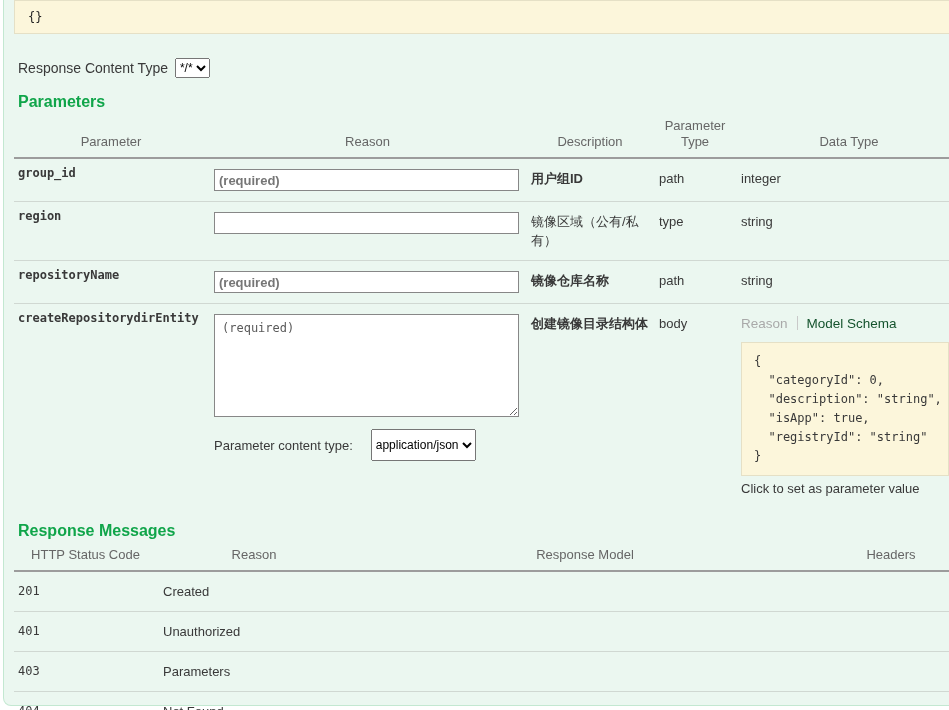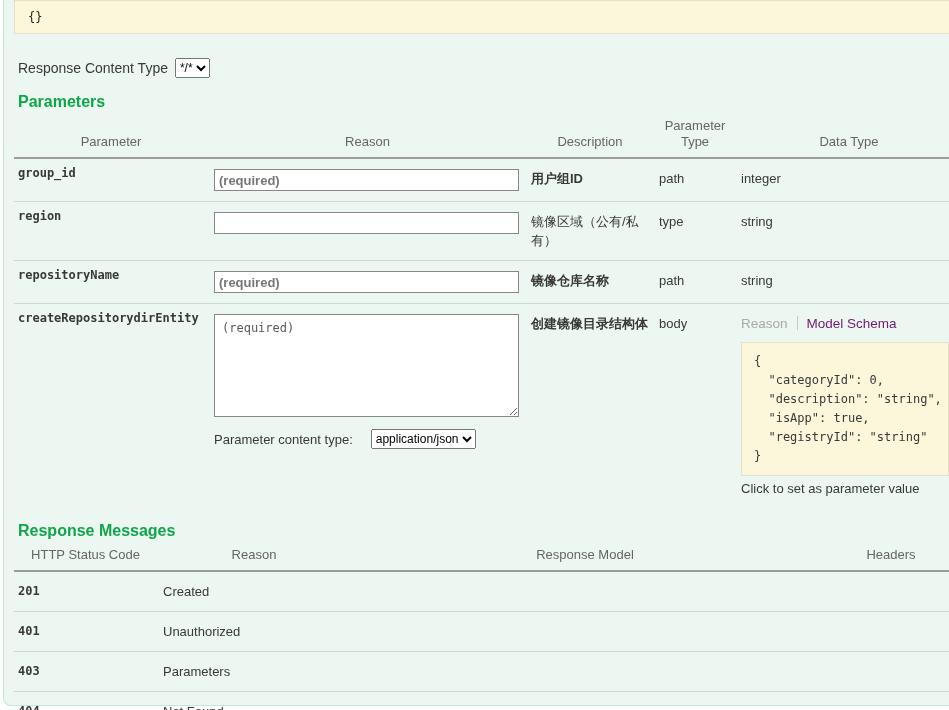--- a/index.html
+++ b/index.html
@@ -18,38 +18,38 @@
   .rct-row { margin-top:24px; display:flex; align-items:center; gap:7px; font-size:14px; padding-left:4px; }
   .rct-row select { font-size:12px; height:20px; }
   h4.section-heading { margin-top:15px; padding-left:4px; font-size:16px; font-weight:600; color:#10a54a; }
   table { border-collapse:collapse; width:100%; margin-top:3px; table-layout:fixed; }
   th { color:#666; font-weight:400; text-align:center; vertical-align:bottom;
        padding:4px 6px 7px 4px; border-bottom:2px solid #9c9c9c; line-height:16px; font-size:13px; }
   td { vertical-align:top; padding:10px 6px 10px 4px; border-bottom:1px solid #d0d8d2;
        font-size:13px; line-height:19px; }
   tbody tr:last-child td { border-bottom:0; }
   .param-name, .status-code {
-    font-family:"DejaVu Sans Mono","Liberation Mono",monospace; font-size:12px;font-weight:bold; }
+    font-family:"DejaVu Sans Mono","Liberation Mono",monospace; font-size:12px; }
   .param-name { font-weight:bold; padding-top:5px; }
   .desc.required { font-weight:bold; }
   .param-input {
     width:305px; height:22px; border:1px solid #878787; background:#fff;
     padding:2px 4px; font-size:13px; font-family:inherit; }
   .param-input::placeholder { color:#767676; font-weight:bold; opacity:1; }
   .param-textarea {
     width:305px; height:103px; border:1px solid #878787; background:#fff;
     font-family:"DejaVu Sans Mono","Liberation Mono",monospace; font-size:12px;
     line-height:16px; padding:5px 7px; color:#393939; resize:both; }
   .param-textarea::placeholder { color:#5a5a5a; opacity:1; }
   .content-type-line { margin-top:7px; display:flex; align-items:center; gap:18px; font-size:13px; }
-  .content-type-line select { font-size:12px; height:20px; }
+  .content-type-line select { font-size:12px; height:32px; }
   .model-tabs { font-size:13.5px; white-space:nowrap; }
   .tab-model { color:#a9a9a9; cursor:pointer; }
   .tab-sep { display:inline-block; width:1px; height:14px; background:#c9c9c9; margin:0 9px; vertical-align:-2px; }
-  .tab-schema { color:#701a75; cursor:pointer;margin-top:48px; }
+  .tab-schema { color:#14532d; cursor:pointer;margin-top:48px; }
   .schema-snippet {
     margin-top:9px; width:208px; background:#fcf6db; border:1px solid #e5e0c6;
     padding:9px 4px 9px 12px; font-family:"DejaVu Sans Mono","Liberation Mono",monospace;
     font-size:12px; line-height:19px; white-space:pre; color:#393939; cursor:pointer; }
   .schema-hint { margin-top:5px; font-size:13px; line-height:16px; }
   
   .params col.c-name{width:196px} .params col.c-value{width:317px}
   .params col.c-desc{width:128px} .params col.c-ptype{width:82px}
   .responses col.c-code{width:145px} .responses col.c-reason{width:192px}
   .responses col.c-model{width:470px}

